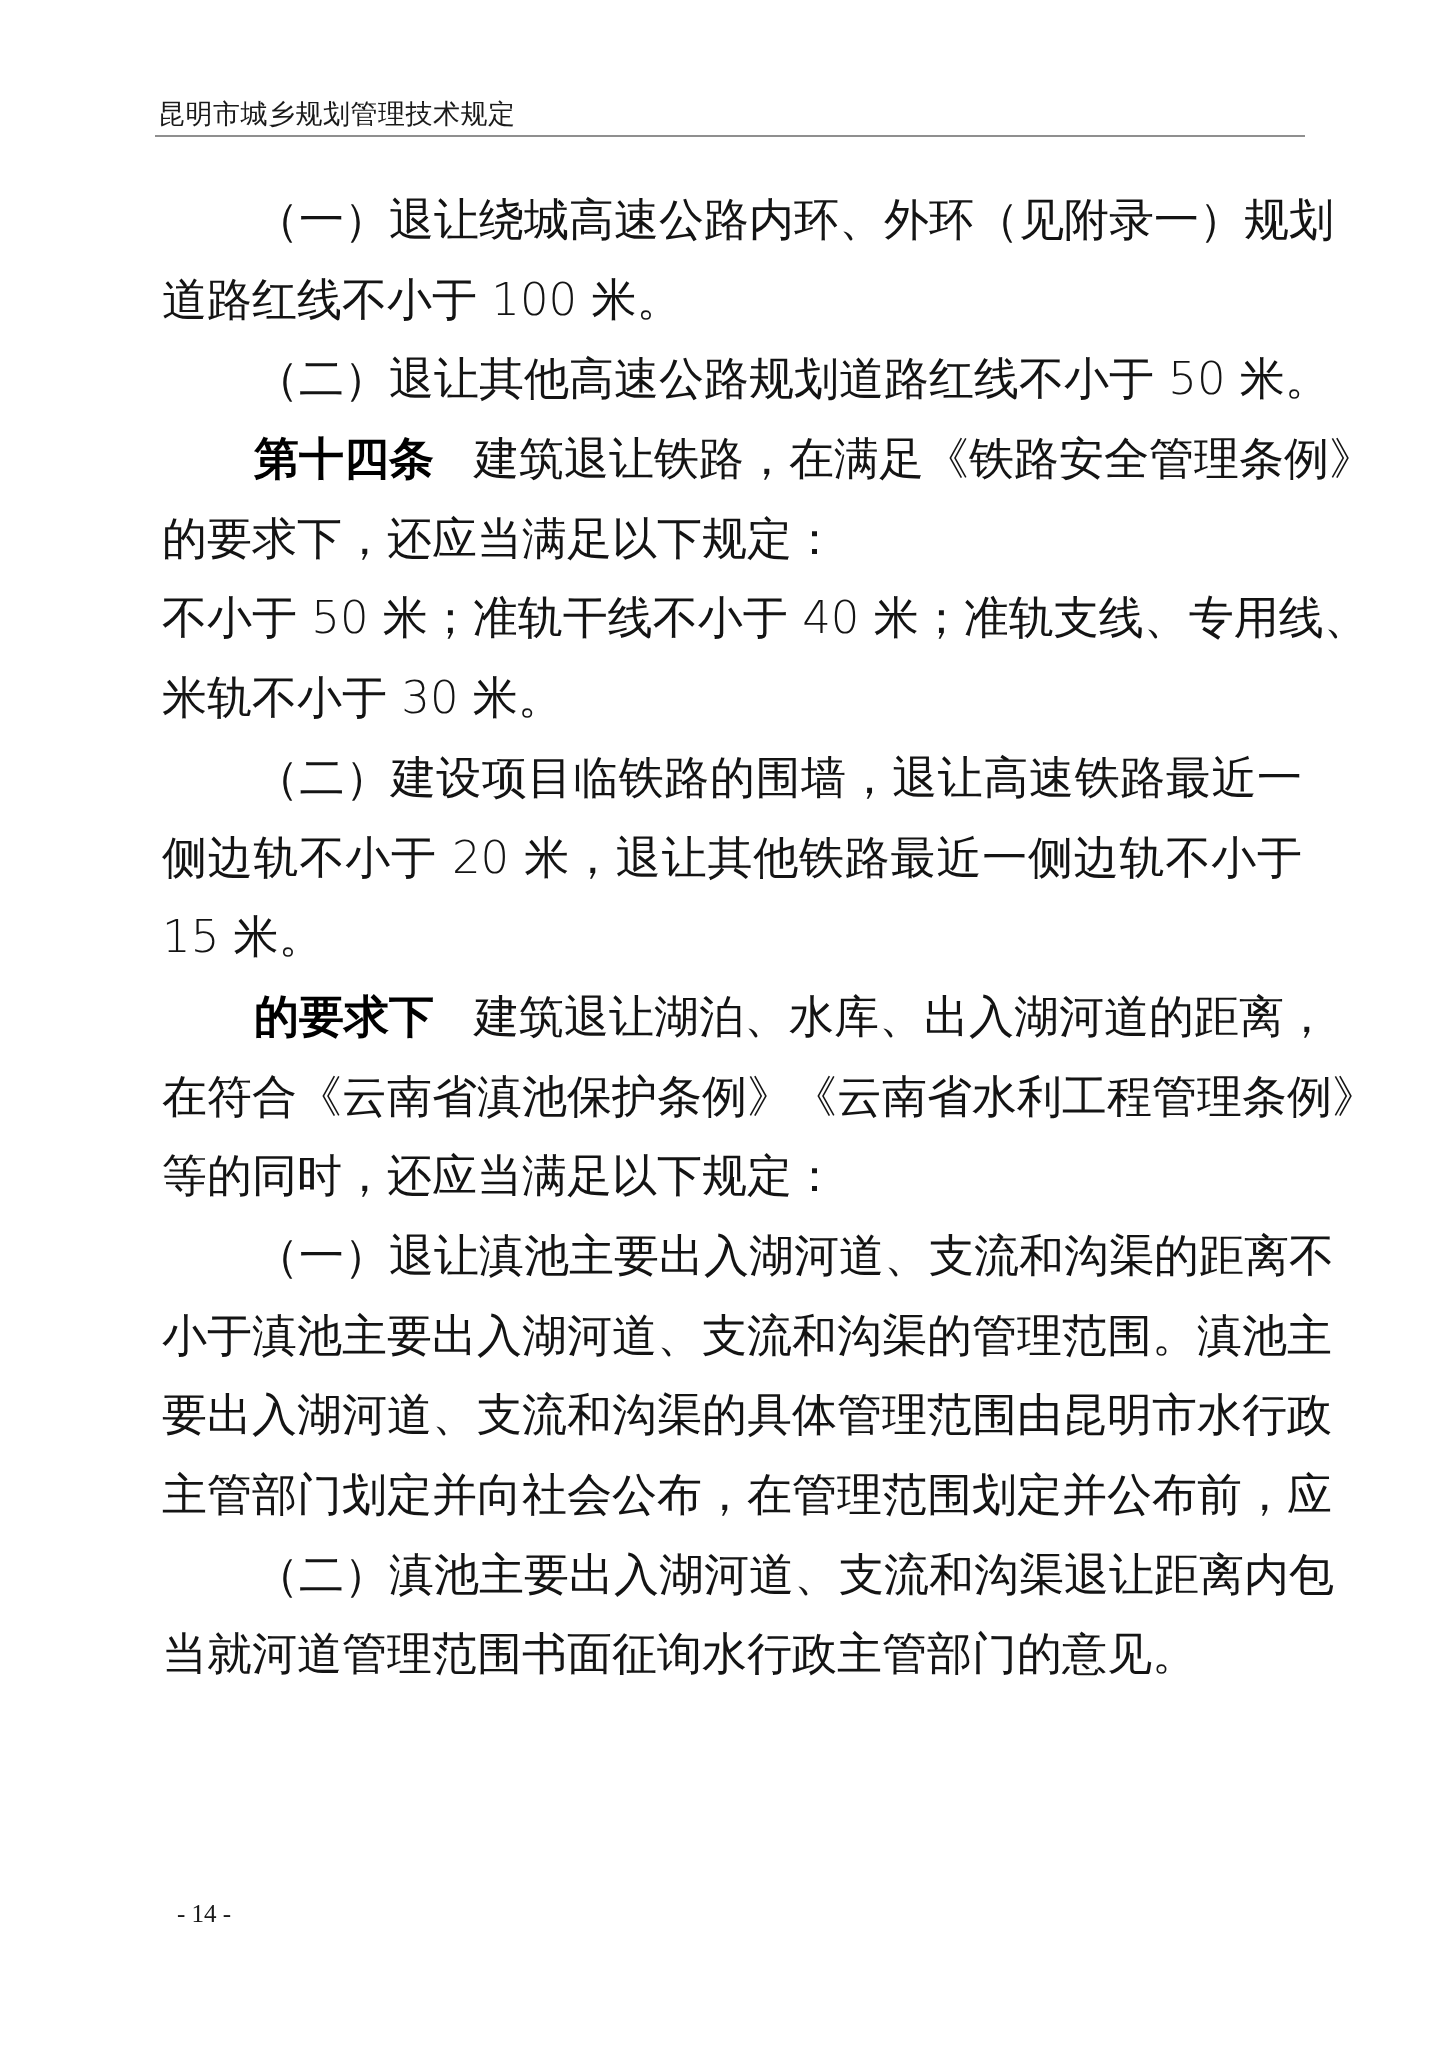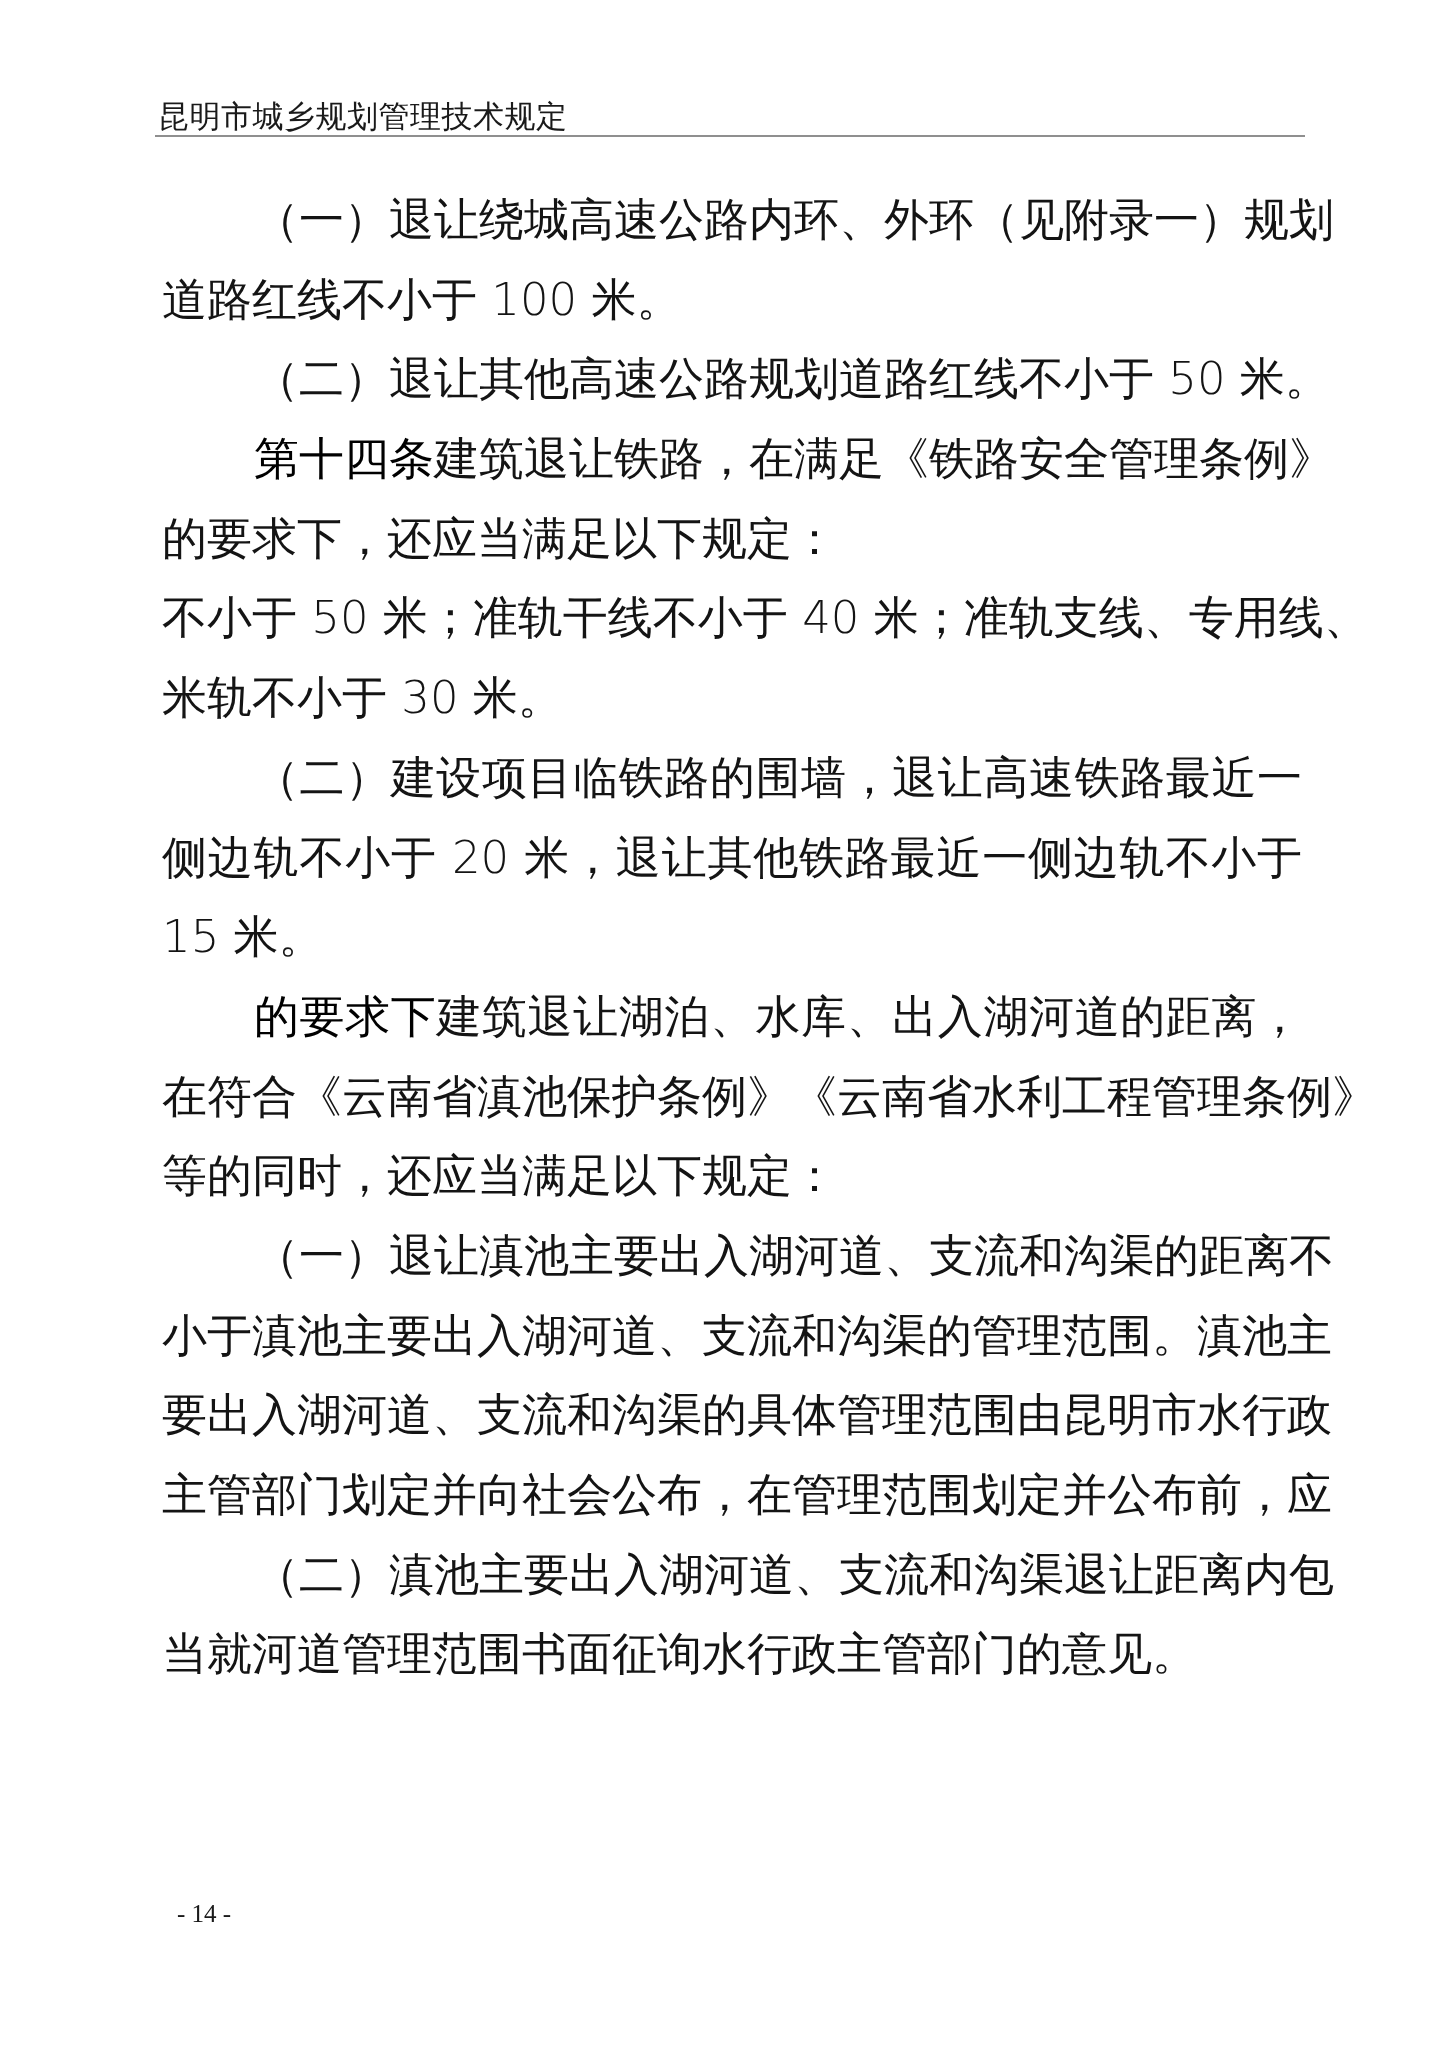--- a/index.html
+++ b/index.html
@@ -12,21 +12,21 @@
     height: 2047px;
     position: relative;
     overflow: hidden;
     font-family: "DejaVu Serif", "Liberation Serif", serif;
     color: #111111;
   }
   .page-header {
     position: absolute;
     left: 158px;
     top: 96px;
-    font-size: 31px;
+    font-size: 27px;
     letter-spacing: 0.5px;
     color: #1a1a1a;
     font-family: Liberation Sans, sans-serif;
   }
   .header-rule {
     position: absolute;
     left: 155px;
     top: 135px;
     width: 1150px;
     height: 2px;
@@ -49,23 +49,24 @@
     text-align: justify;
     text-align-last: justify;
   }
   .line.last {
     text-align-last: left;
   }
   .line.indent {
     padding-left: 92px;
   }
   .article-title {
-    font-weight: normal;
+    font-weight: bold;
     font-family: "DejaVu Sans", "Liberation Sans", sans-serif;
     color: #000;
+    margin-right: 40px;
   }
   .page-number {
     position: absolute;
     left: 155px;
     top: 1900px;
     font-size: 25px;
     color: #1a1a1a;
     font-family: "Liberation Serif", "DejaVu Serif", serif;
     margin-left: 22px;
   }

